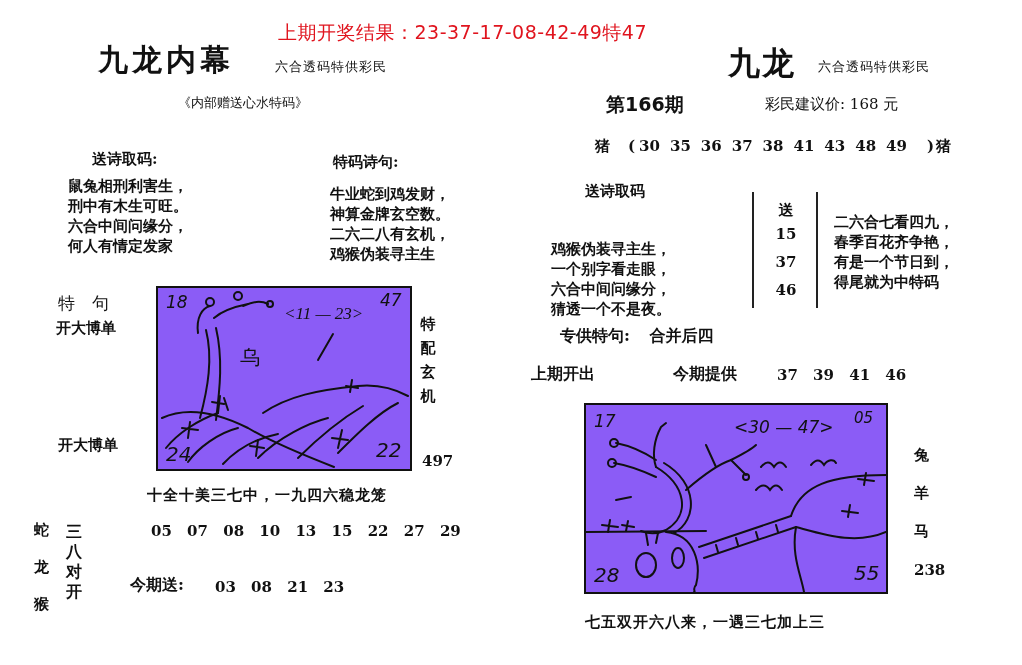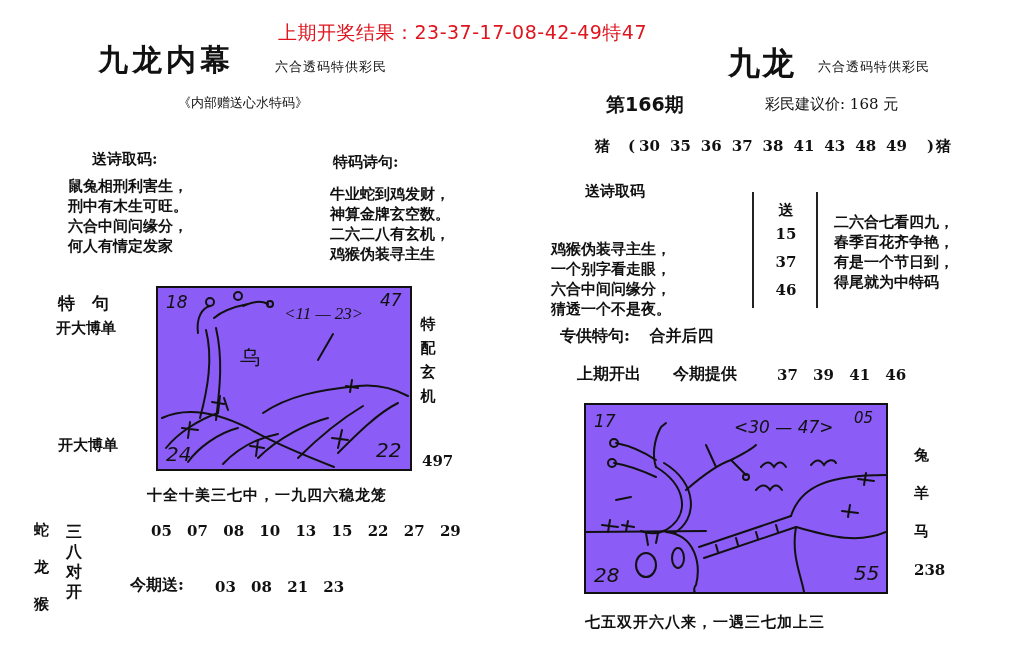--- a/index.html
+++ b/index.html
@@ -43,21 +43,21 @@
 </div>
 
 <div class="abs md bold" style="left:333px; top:153px;">特码诗句:</div>
 <div class="abs poem" style="left:330px; top:184px;">
   <div>牛业蛇到鸡发财，</div>
   <div>神算金牌玄空数。</div>
   <div>二六二八有玄机，</div>
   <div>鸡猴伪装寻主生</div>
 </div>
 
-<div class="abs" style="left:58px; top:292px; font-size:17px; font-weight:bold;">特　句</div>
+<div class="abs" style="left:58px; top:292px; font-size:17px; font-weight:normal;">特　句</div>
 <div class="abs md bold" style="left:56px; top:319px;">开大博单</div>
 <div class="abs md bold" style="left:58px; top:436px;">开大博单</div>
 
 <div class="frame" style="left:156px; top:286px; width:252px; height:181px;">
   <svg width="252" height="181" viewBox="0 0 252 181">
     <g fill="none" stroke="#111" stroke-width="2" stroke-linecap="round">
 
       <path d="M40 45 C38 30, 44 20, 52 18 M48 42 C55 70, 50 100, 42 130 M58 40 C65 70, 62 100, 58 132"></path>
       <path d="M56 30 C65 22, 80 18, 90 16 M85 18 C95 14, 102 12, 110 16"></path>
       <circle cx="52" cy="14" r="4"></circle>
@@ -166,21 +166,21 @@
   <div>二六合七看四九，</div>
   <div>春季百花齐争艳，</div>
   <div>有是一个节日到，</div>
   <div>得尾就为中特码</div>
 </div>
 
 <div class="abs" style="left:560px; top:326px; font-size:16px; font-weight:bold;">
   <span>专供特句:</span>
   <span style="margin-left:14px;">合并后四</span>
 </div>
-<div class="abs" style="left:577px; top:364px; font-size:16px; font-weight:bold;text-align:right;">上期开出</div>
+<div class="abs" style="left:531px; top:364px; font-size:16px; font-weight:bold;text-align:right;">上期开出</div>
 <div class="abs" style="left:673px; top:364px; font-size:16px; font-weight:bold;">今期提供</div>
 <div class="abs nums" style="left:777px; top:366px;">
   <span>37</span>
   <span>39</span>
   <span>41</span>
   <span>46</span>
 </div>
 
 <div class="frame" style="left:584px; top:403px; width:300px; height:187px;">
   <svg width="300" height="187" viewBox="0 0 300 187">

